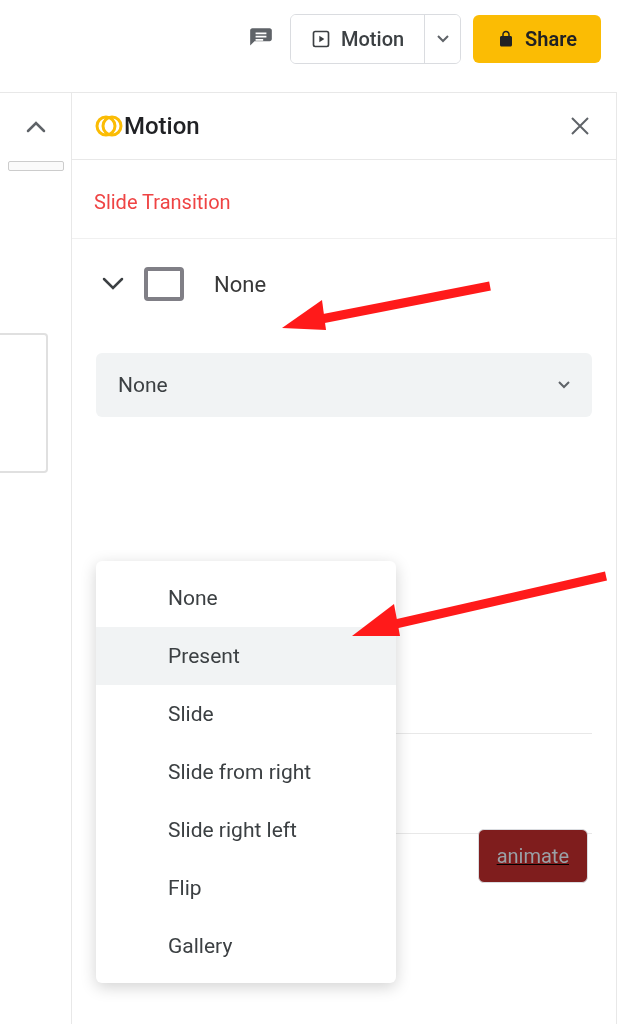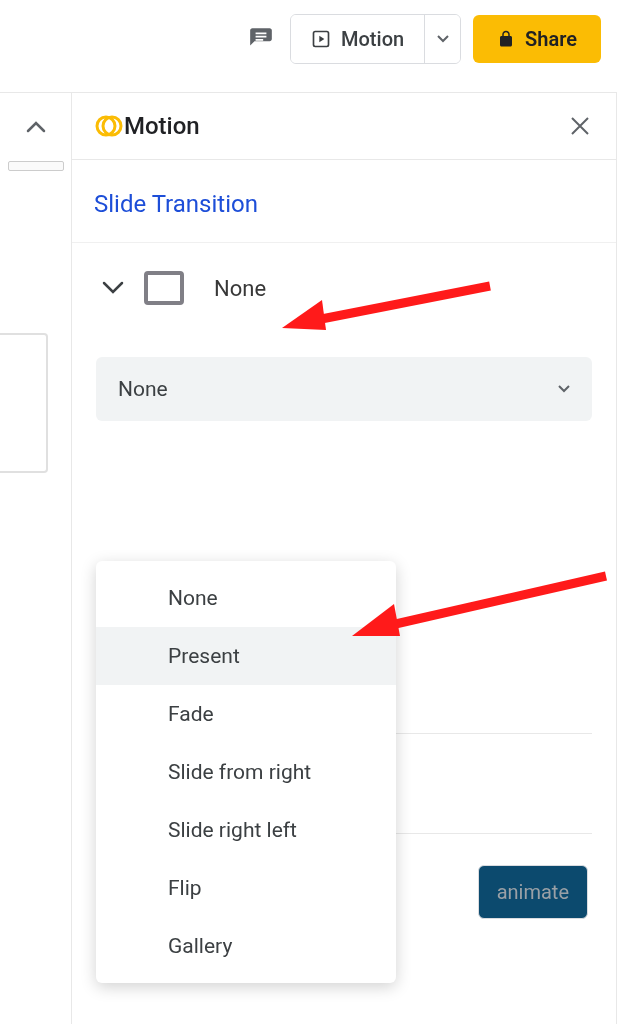--- a/index.html
+++ b/index.html
@@ -130,22 +130,22 @@
     .close-btn {
       width: 28px;
       height: 28px;
       display: flex;
       align-items: center;
       justify-content: center;
       cursor: pointer;
     }
     .section-label {
       padding: 30px 22px 24px;
-      font-size: 24px;
-      color: #1d4ed8;
+      font-size: 20px;
+      color: #ef4444;
       border-bottom: 1px solid #f0f0f0;
     }
     .transition-row {
       display: flex;
       align-items: center;
       gap: 18px;
       padding: 28px 28px;
       cursor: pointer;
     }
     .chevron-down {
@@ -196,26 +196,27 @@
       font-size: 21px;
       color: #3c4043;
       cursor: pointer;
     }
     .menu-item.highlighted {
       background: #f1f3f4;
     }
     .behind-text-block {
       position: absolute;
       right: 28px;
-      top: 772px;
+      top: 736px;
       border: 1px solid #dadce0;
       border-radius: 6px;
       padding: 14px 18px 14px 18px;
-      background: #0c4a6e;
+      background: #7f1d1d;
       z-index: 5;
+      text-decoration: underline;
     }
     .behind-text {
       font-size: 20px;
       color: #9aa0a6;
     }
     .divider-line {
       position: absolute;
       left: 24px;
       right: 24px;
       height: 1px;
@@ -309,21 +310,21 @@
     <div class="divider-line" style="top:640px;"></div>
     <div class="divider-line" style="top:740px;"></div>
 
     <div class="behind-text-block">
       <span class="behind-text">animate</span>
     </div>
 
     <div class="dropdown-menu" id="dropdown-menu">
         <div class="menu-item">None</div>
         <div class="menu-item highlighted">Present</div>
-        <div class="menu-item">Fade</div>
+        <div class="menu-item">Slide</div>
         <div class="menu-item">Slide from right</div>
         <div class="menu-item">Slide right left</div>
         <div class="menu-item">Flip</div>
         <div class="menu-item">Gallery</div>
       </div>
 
   </div>
 </div>
 
 <div class="arrow" style="left:280px; top:278px;">

